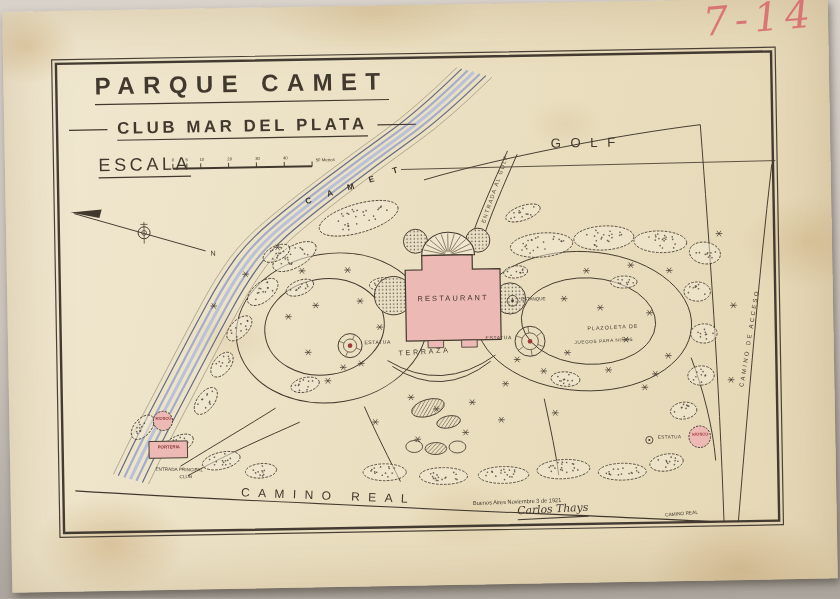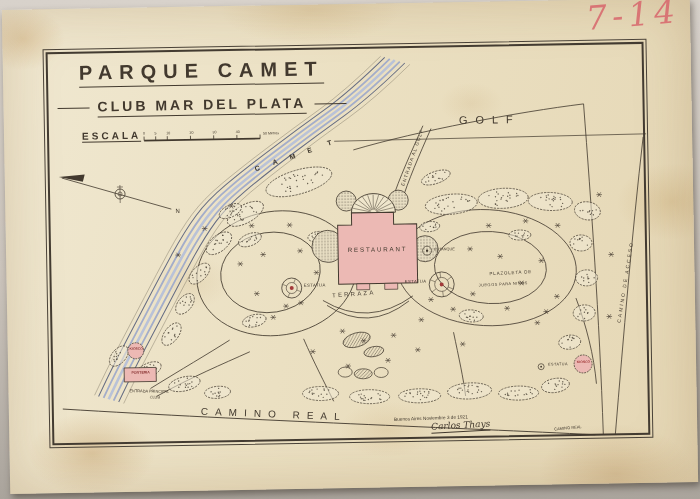--- a/index.html
+++ b/index.html
@@ -26,21 +26,21 @@
   .frame-inner{position:absolute;inset:2px;border:2px solid #433b31;}
   svg.plan{position:absolute;left:0;top:0;width:700px;height:499px;}
   .lbl{position:absolute;color:#42392e;white-space:nowrap;line-height:1.1;}
   .u{border-bottom:1.2px solid #42392e;padding-bottom:3px;}
   .title{left:82px;top:57px;font-size:20px;letter-spacing:7px;font-weight:bold;
        font-stretch:condensed;}
   .subtitle-row{position:absolute;left:60px;top:94px;display:flex;align-items:center;gap:8px;}
   .dash{width:32px;height:0;border-top:1.3px solid #42392e;}
   .subtitle{font-size:14px;letter-spacing:3px;font-weight:bold;color:#42392e;
        border-bottom:1.2px solid #42392e;padding-bottom:2px;}
-  .escala{left:84px;top:126px;font-size:10px;letter-spacing:3px;font-weight:bold;
+  .escala{left:84px;top:126px;font-size:15px;letter-spacing:3px;font-weight:normal;
        border-bottom:1px solid #42392e;}
   .golf{left:461px;top:116px;font-size:11px;letter-spacing:8px;}
   .note714{left:590px;top:2px;font-size:33px;letter-spacing:5px;color:#d8666c;
        font-family:"DejaVu Serif",serif;font-style:italic;transform:rotate(-4deg);opacity:.85;}
   .entgolf{left:368px;top:156px;width:92px;text-align:center;font-size:4.6px;
        letter-spacing:1.2px;transform:rotate(-70deg);}
   .restlbl{left:338px;top:247px;width:79px;text-align:center;font-size:6.2px;letter-spacing:1.8px;}
   .terraza{left:325px;top:291px;width:56px;text-align:center;font-size:6px;
        letter-spacing:2.2px;transform:rotate(-3deg);}
   .tiny{font-size:4.3px;letter-spacing:.4px;}

